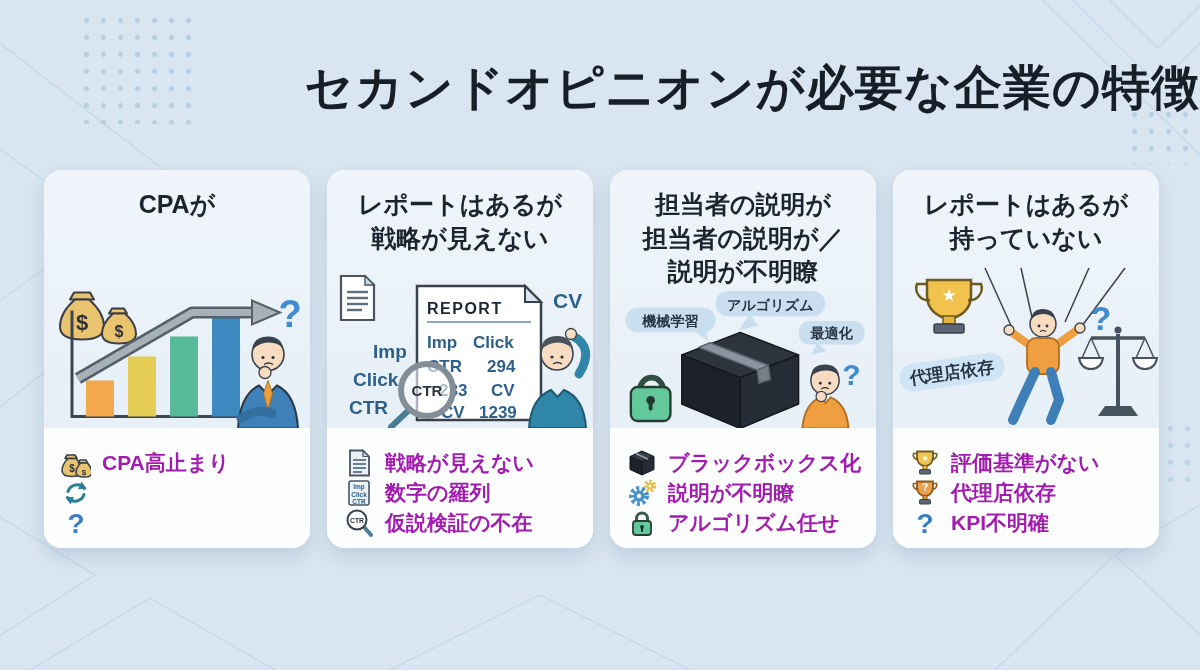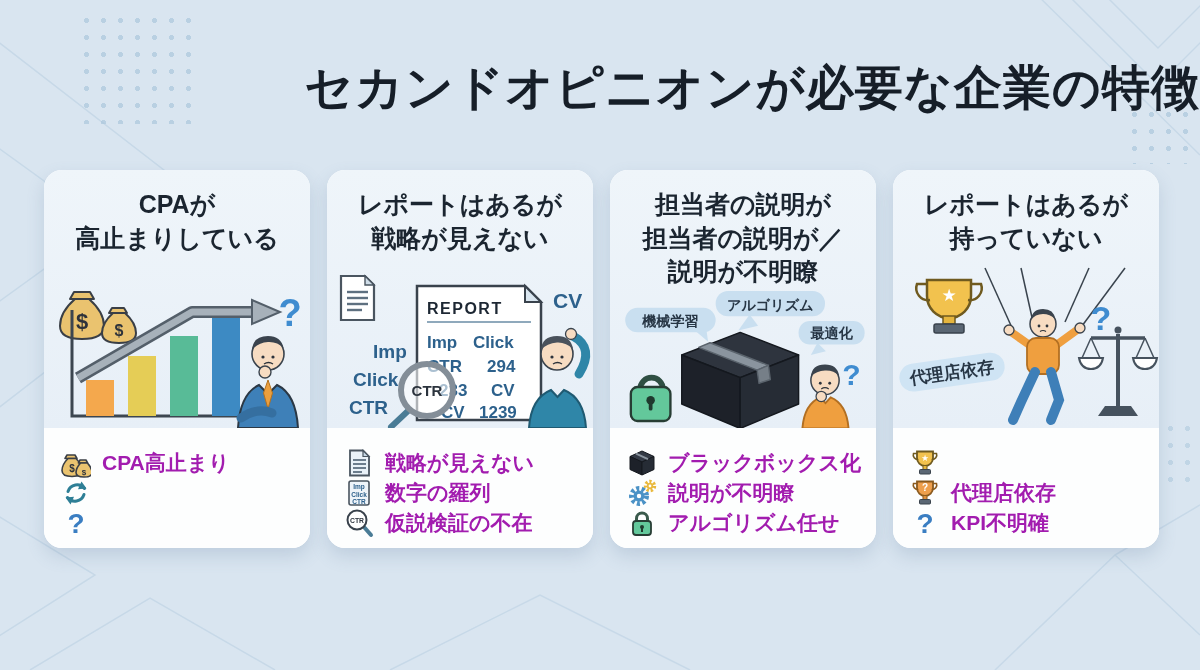--- a/index.html
+++ b/index.html
@@ -73,21 +73,20 @@
 <div class="dots dots-br"></div>
 
 <div class="main-title">セカンドオピニオンが必要な企業の特徴</div>
 
 <div class="cards">
 
   <div class="card">
     <div class="card-top">
       <div class="card-title">
         <div>CPAが</div>
-        <div>高止まりしている</div>
       </div>
       <div class="card-illustration">
         <svg viewBox="0 0 266 158" preserveAspectRatio="xMidYMax meet">
 
           <g stroke="#3a3f46" stroke-width="2" fill="#eac36f" stroke-linejoin="round">
             <path d="M30 22 l16 0 4 7 -24 0 z"></path>
             <path d="M31 29 q-15 13 -15 27 q0 13 22 13 q22 0 22 -13 q0 -14 -15 -27 z"></path>
             <path d="M68 38 l12 0 3 5 -18 0 z"></path>
             <path d="M69 43 q-11 10 -11 20 q0 10 17 10 q17 0 17 -10 q0 -10 -11 -20 z"></path>
           </g>
@@ -428,20 +427,21 @@
         <span class="icon">
           <svg viewBox="0 0 30 30">
             <path d="M7 3.5 h16 v6.5 a8 8 0 0 1 -16 0 z" fill="#f2c24e" stroke="#6f5a1f" stroke-width="1.8"></path>
             <path d="M7 5.5 H3.5 a4.5 4.5 0 0 0 4.8 6" fill="none" stroke="#6f5a1f" stroke-width="1.6"></path>
             <path d="M23 5.5 h3.5 a4.5 4.5 0 0 1 -4.8 6" fill="none" stroke="#6f5a1f" stroke-width="1.6"></path>
             <text x="15" y="12.5" text-anchor="middle" font-size="8.5" fill="#ffffff">★</text>
             <rect x="13" y="17.5" width="4" height="4" fill="#e5b53e" stroke="#6f5a1f" stroke-width="1"></rect>
             <rect x="9.5" y="21.5" width="11" height="4.5" rx="1" fill="#5a6673" stroke="#39424c" stroke-width="1"></rect>
           </svg>
         </span>
+        <span class="bullet-label">評価基準がない</span>
       </div>
       <div class="bullet">
         <span class="icon">
           <svg viewBox="0 0 30 30">
             <path d="M7 3.5 h16 v6.5 a8 8 0 0 1 -16 0 z" fill="#ee9f4c" stroke="#8a5a1e" stroke-width="1.8"></path>
             <path d="M7 5.5 H3.5 a4.5 4.5 0 0 0 4.8 6" fill="none" stroke="#8a5a1e" stroke-width="1.6"></path>
             <path d="M23 5.5 h3.5 a4.5 4.5 0 0 1 -4.8 6" fill="none" stroke="#8a5a1e" stroke-width="1.6"></path>
             <text x="15" y="13" text-anchor="middle" font-size="10" font-weight="800" fill="#ffffff">?</text>
             <rect x="13" y="17.5" width="4" height="4" fill="#de8f3c" stroke="#8a5a1e" stroke-width="1"></rect>
             <rect x="9.5" y="21.5" width="11" height="4.5" rx="1" fill="#5a6673" stroke="#39424c" stroke-width="1"></rect>

